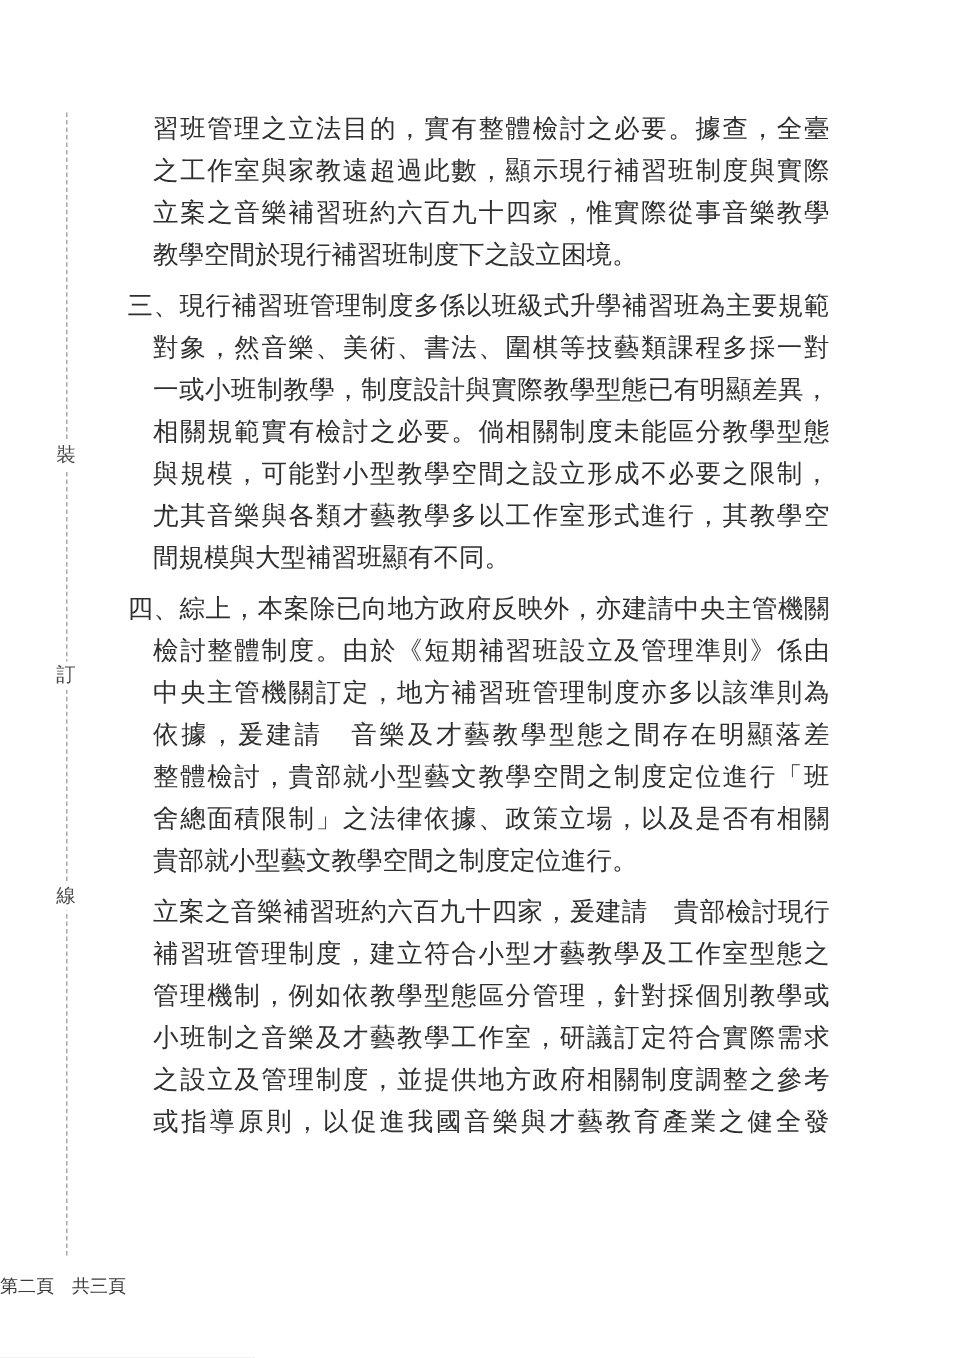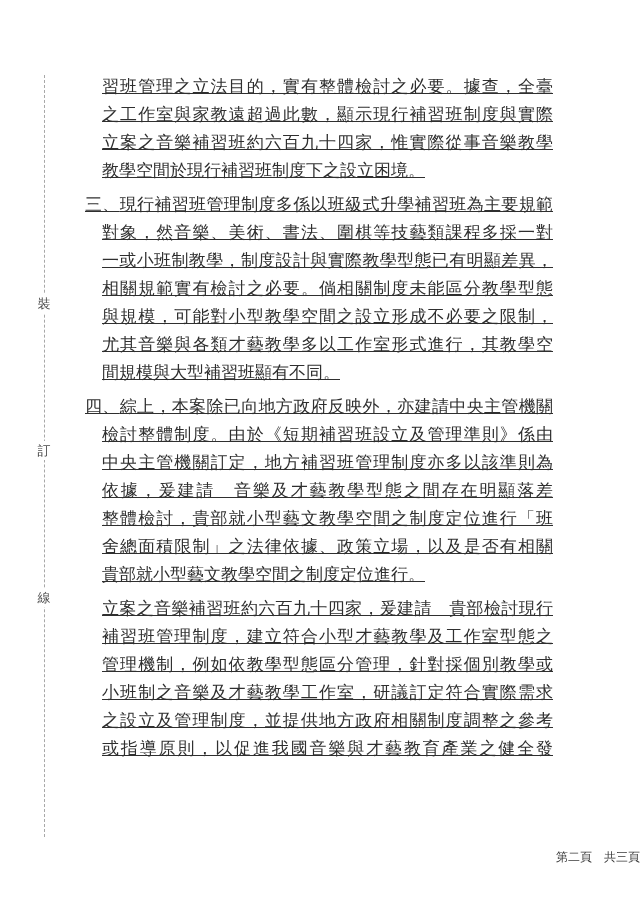--- a/index.html
+++ b/index.html
@@ -57,41 +57,40 @@
   .para {
     margin: 0 0 6px 0;
   }
   .para:last-child { margin-bottom: 0; }
   .line {
     font-size: 17px;
     line-height: 28px;
     white-space: nowrap;
     text-align: justify;
     text-align-last: justify;
-    text-decoration: underline;
     -moz-text-align-last: justify;
   }
   .line.short {
     text-align-last: left;
     -moz-text-align-last: left;
   }
   .line.first {
     margin-left: -17px;
   }
   .item-label {
     letter-spacing: 0;
   }
 
   
   .page-footer {
     position: absolute;
     left: 0;
     top: 849px;
     width: 100%;
-    text-align: right;
+    text-align: left;
     font-size: 12px;
     line-height: 16px;
     color: #3a3a3a;
   }
 </style>
 </head>
 <body>
 
 <div class="page">
 

